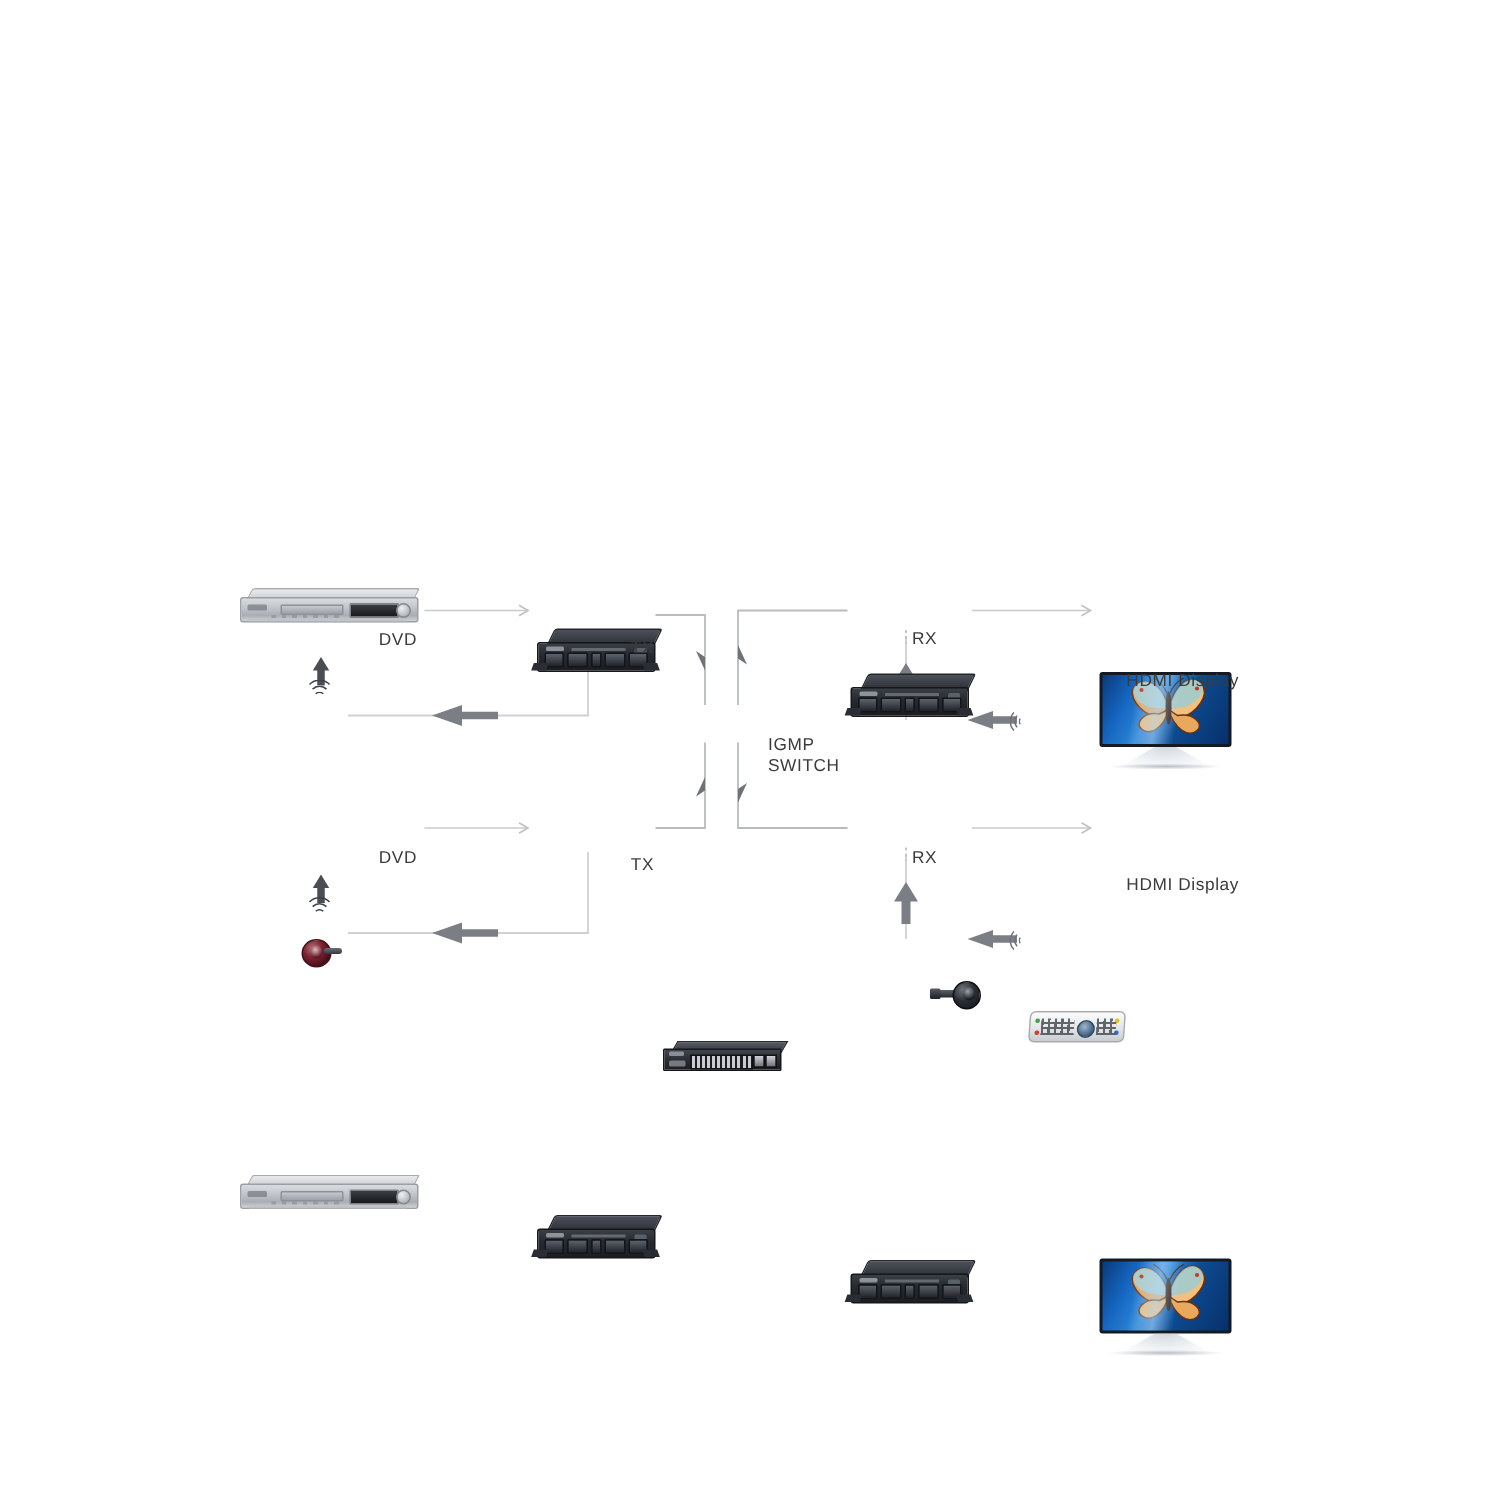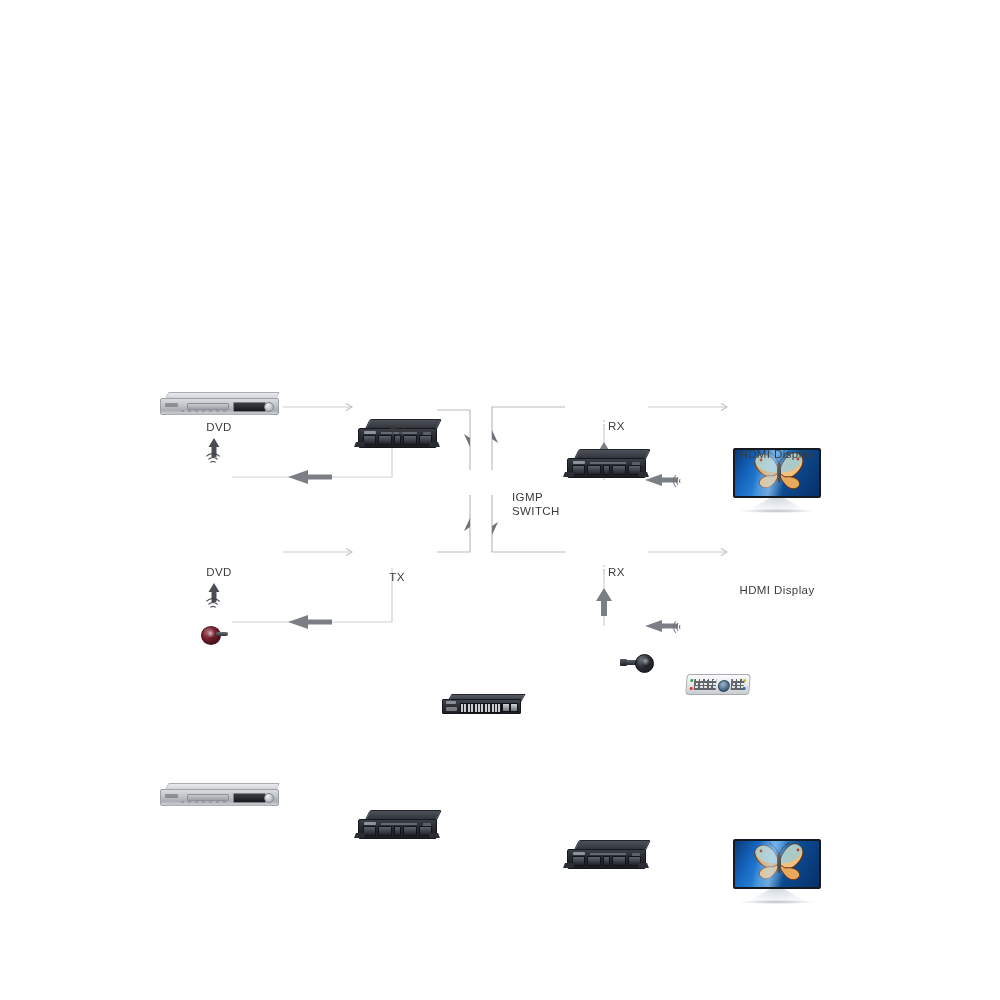--- a/index.html
+++ b/index.html
@@ -1,21 +1,21 @@
 <!DOCTYPE html>
 <html><head>
 <meta charset="utf-8">
 <style>
   html,body{margin:0;padding:0;background:#ffffff;}
   body{width:1000px;height:1000px;position:relative;overflow:hidden;
        font-family:"Liberation Sans","DejaVu Sans",sans-serif;}
   #canvas{position:absolute;left:0;top:0;width:1000px;height:1000px;}
   .node{position:absolute;}
   .lbl{position:absolute;color:#3b3b3b;font-size:11px;letter-spacing:.4px;
-       white-space:nowrap;text-align:center;}
+       white-space:nowrap;text-align:right;}
   .lbl.big{font-size:11.5px;}
 
   
   .dvd{width:118px;height:26px;position:relative;}
   .dvd .top{position:absolute;left:4px;top:0;width:110px;height:7px;
     background:linear-gradient(180deg,#e9eaec,#c9ccd1);
     border:1px solid #a9adb3;border-bottom:none;border-radius:2px 2px 0 0;
     transform:skewX(-28deg);transform-origin:bottom left;}
   .dvd .face{position:absolute;left:0;top:6px;width:117px;height:15px;
     background:linear-gradient(180deg,#d9dcdf 0%,#c2c6cb 40%,#aaaeb4 75%,#cfd2d6 100%);

